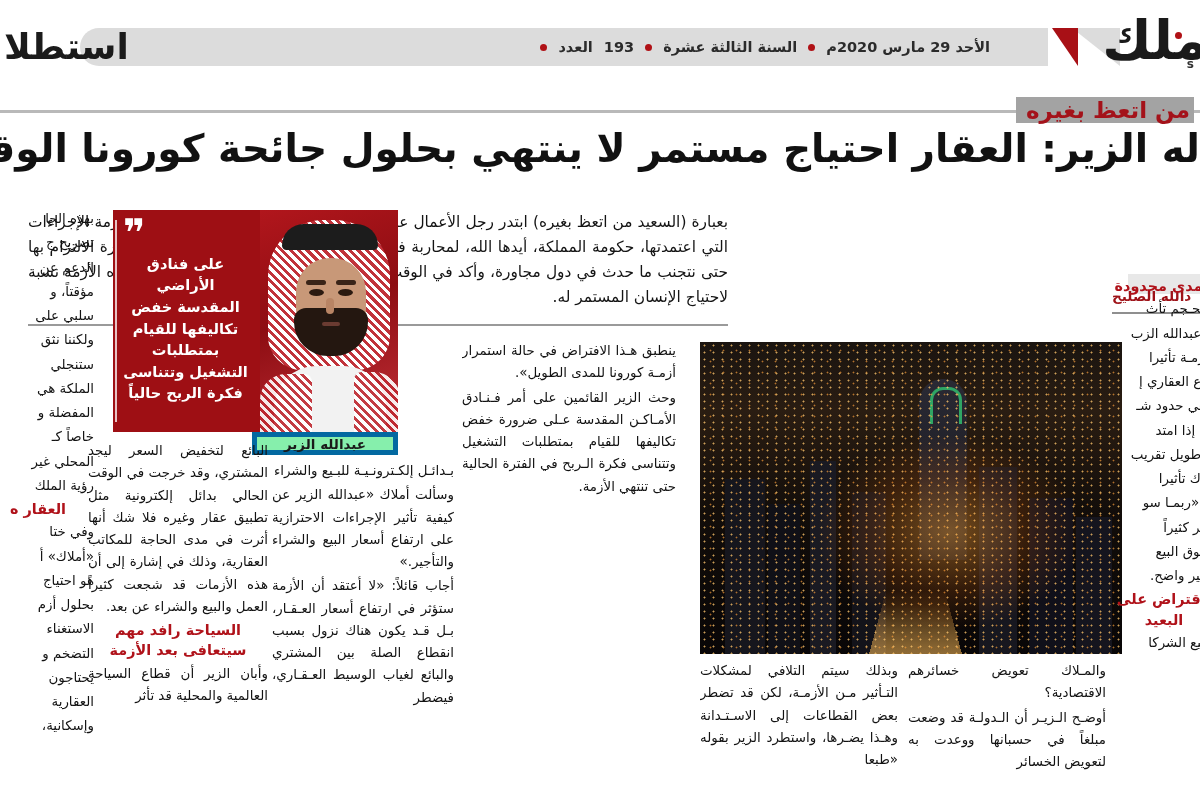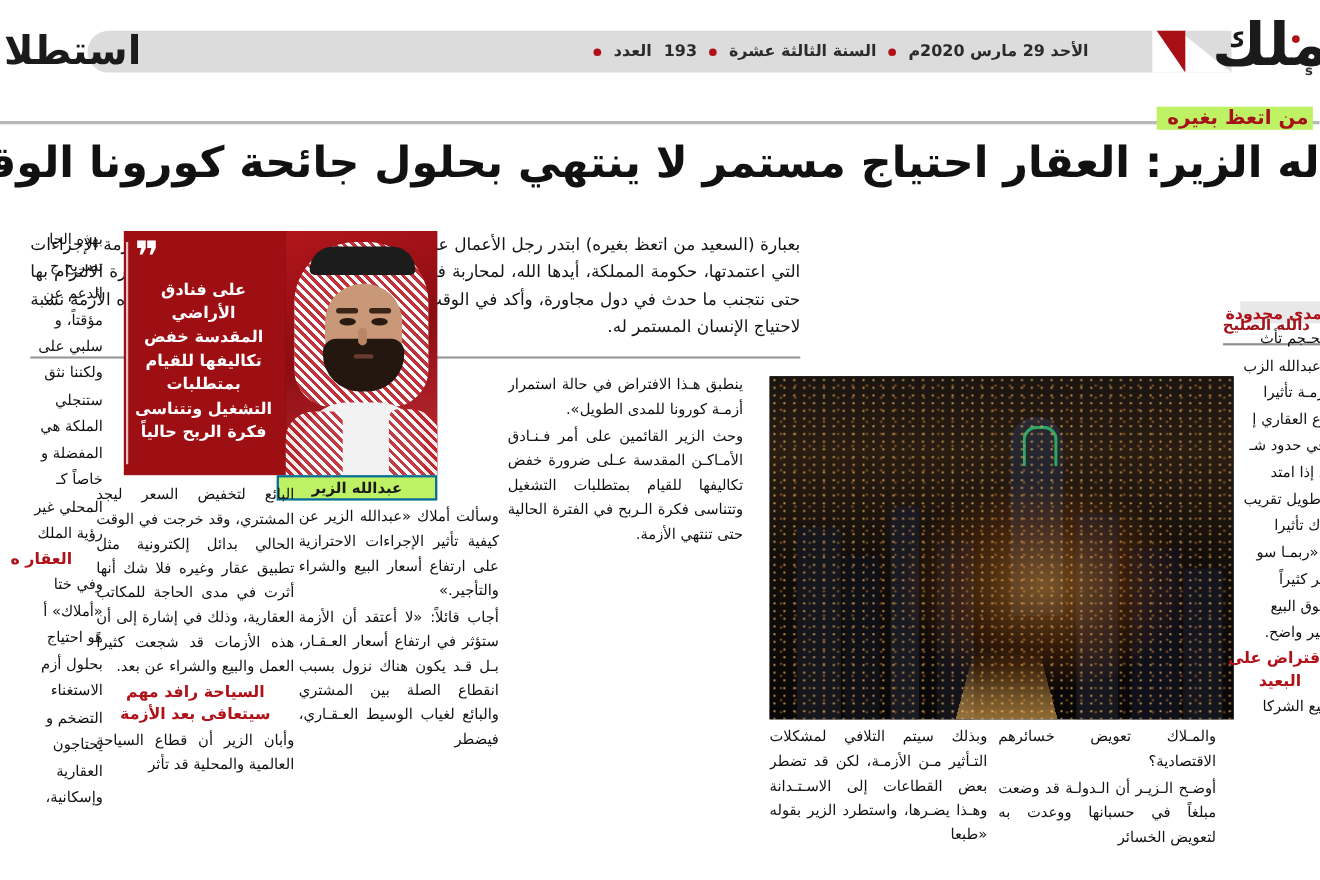--- a/index.html
+++ b/index.html
@@ -108,24 +108,24 @@
   
   .kicker-rule {
     position: absolute;
     top: 110px; left: 0;
     width: 1200px; height: 3px;
     background: #b9b9b9;
   }
   .kicker {
     position: absolute;
     top: 97px; right: 6px;
-    font-size: 18px;
+    font-size: 23px;
     font-weight: 700;
     color: #a4121a;
-    background: #bef264;
+    background: #a3a3a3;
     padding: 0 4px 0 10px;
     white-space: nowrap;
   }
 
   
   .headline {
     position: absolute;
     top: 125px; right: 0; left: 0;
     text-align: center;
     font-size: 39px;
@@ -200,22 +200,22 @@
     font-size: 14.6px;
     font-weight: 700;
     line-height: 1.48;
     text-align: center;
     width: 100%;
   }
   .photo-caption {
     position: absolute;
     top: 432px; left: 252px;
     width: 146px; height: 23px;
-    background: #bef264;
-    border: 2px solid #0369a1;
+    background: #86efac;
+    border: 5px solid #0369a1;
     display: flex;
     align-items: center;
     justify-content: center;
     font-size: 13.5px;
     font-weight: 700;
     color: #1a1a1a;
   }
 
   
   .ph-bg { position:absolute; inset:0; background: linear-gradient(160deg,#b1161c 0%, #8d0d12 45%, #c23038 100%); }
@@ -461,20 +461,21 @@
     <p>وإسكانية،</p>
   </div>
 
   <div class="col" id="col-B">
     <p>البائع لتخفيض السعر ليجد المشتري، وقد خرجت في الوقت الحالي بدائل إلكترونية مثل تطبيق عقار وغيره فلا شك أنها أثرت في مدى الحاجة للمكاتب العقارية، وذلك في إشارة إلى أن هذه الأزمات قد شجعت كثيراً العمل والبيع والشراء عن بعد.</p>
     <p class="subhead">السياحة رافد مهم سيتعافى بعد الأزمة</p>
     <p>وأبان الزير أن قطاع السياحة العالمية والمحلية قد تأثر</p>
   </div>
 
   <div class="col" id="col-C">
+    <p>بـدائـل إلكـترونـيـة للبـيع والشراء</p>
     <p>وسألت أملاك «عبدالله الزير عن كيفية تأثير الإجراءات الاحترازية على ارتفاع أسعار البيع والشراء والتأجير.»</p>
     <p>أجاب قائلاً: «لا أعتقد أن الأزمة ستؤثر في ارتفاع أسعار العـقـار، بـل قـد يكون هناك نزول بسبب انقطاع الصلة بين المشتري والبائع لغياب الوسيط العـقـاري، فيضطر</p>
   </div>
 
   <div class="col" id="col-D">
     <p>ينطبق هـذا الافتراض في حالة استمرار أزمـة كورونا للمدى الطويل».</p>
     <p>وحث الزير القائمين على أمر فـنـادق الأمـاكـن المقدسة عـلى ضرورة خفض تكاليفها للقيام بمتطلبات التشغيل وتتناسى فكرة الـربح في الفترة الحالية حتى تنتهي الأزمة.</p>
   </div>
 
   <div class="col" id="col-F">

